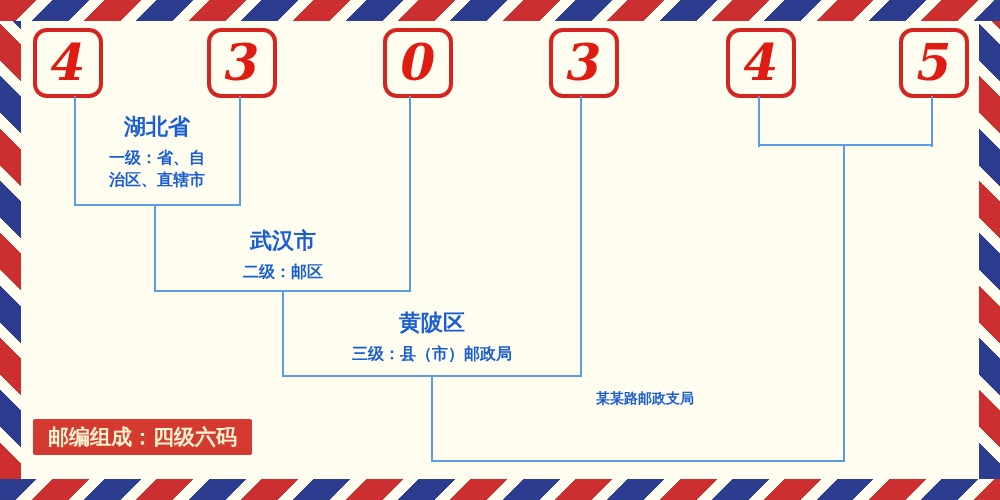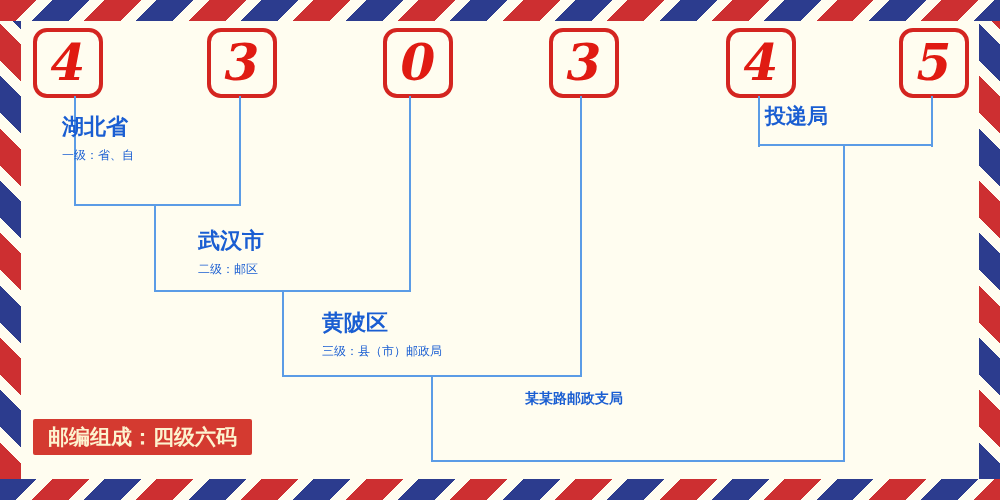--- a/index.html
+++ b/index.html
@@ -36,23 +36,23 @@
   }
   .digit{
     color:var(--digit-red);
     font-family:"DejaVu Serif","Liberation Serif",serif;
     font-style:italic;font-weight:bold;font-size:50px;line-height:1;
   }
 
   .vl{position:absolute;width:2px;background:var(--blue-line);}
   .hl{position:absolute;height:2px;background:var(--blue-line);}
 
-  .label{position:absolute;color:var(--blue-text);}
+  .label{position:absolute;text-align:center;color:var(--blue-text);}
   .ltitle{font-size:22px;font-weight:bold;margin-bottom:5px;}
-  .ldesc{font-size:12px;font-weight:normal;line-height:1.35;}
+  .ldesc{font-size:16px;font-weight:bold;line-height:1.35;}
 
   .badge{
     position:absolute;left:33px;top:419px;
     background:var(--badge-bg);color:var(--badge-text);
     font-size:21px;font-weight:bold;padding:4px 15px;border-radius:2px;
   }
 </style>
 </head>
 <body>
 
@@ -94,35 +94,33 @@
   <div class="vl" style="left:431px;top:375px;height:87px"></div>
   <div class="hl" style="left:431px;top:460px;width:414px"></div>
   <div class="vl" style="left:843px;top:145px;height:317px"></div>
   <div class="vl" style="left:758px;top:96px;height:51px"></div>
   <div class="vl" style="left:931px;top:96px;height:51px"></div>
   <div class="hl" style="left:758px;top:144px;width:175px"></div>
 
   <div class="label" style="left:62px;top:112px;width:190px">
     <div class="ltitle">湖北省</div>
     <div class="ldesc">一级：省、自</div>
+    <div class="ldesc">治区、直辖市</div>
   </div>
 
   <div class="label" style="left:322px;top:308px;width:220px">
     <div class="ltitle">黄陂区</div>
     <div class="ldesc">三级：县（市）邮政局</div>
   </div>
 
   <div class="label" style="left:198px;top:226px;width:170px">
     <div class="ltitle">武汉市</div>
     <div class="ldesc">二级：邮区</div>
   </div>
 
   <div class="label" style="left:525px;top:390px;width:240px">
     <div class="ltitle" style="font-size:14px">某某路邮政支局</div>
   </div>
 
-  <div class="label" style="left:765px;top:102px;width:160px">
-    <div class="ltitle" style="font-size:21px">投递局</div>
-  </div>
 
   <div class="badge">邮编组成：四级六码</div>
 
 </div>
 
 </body></html>

